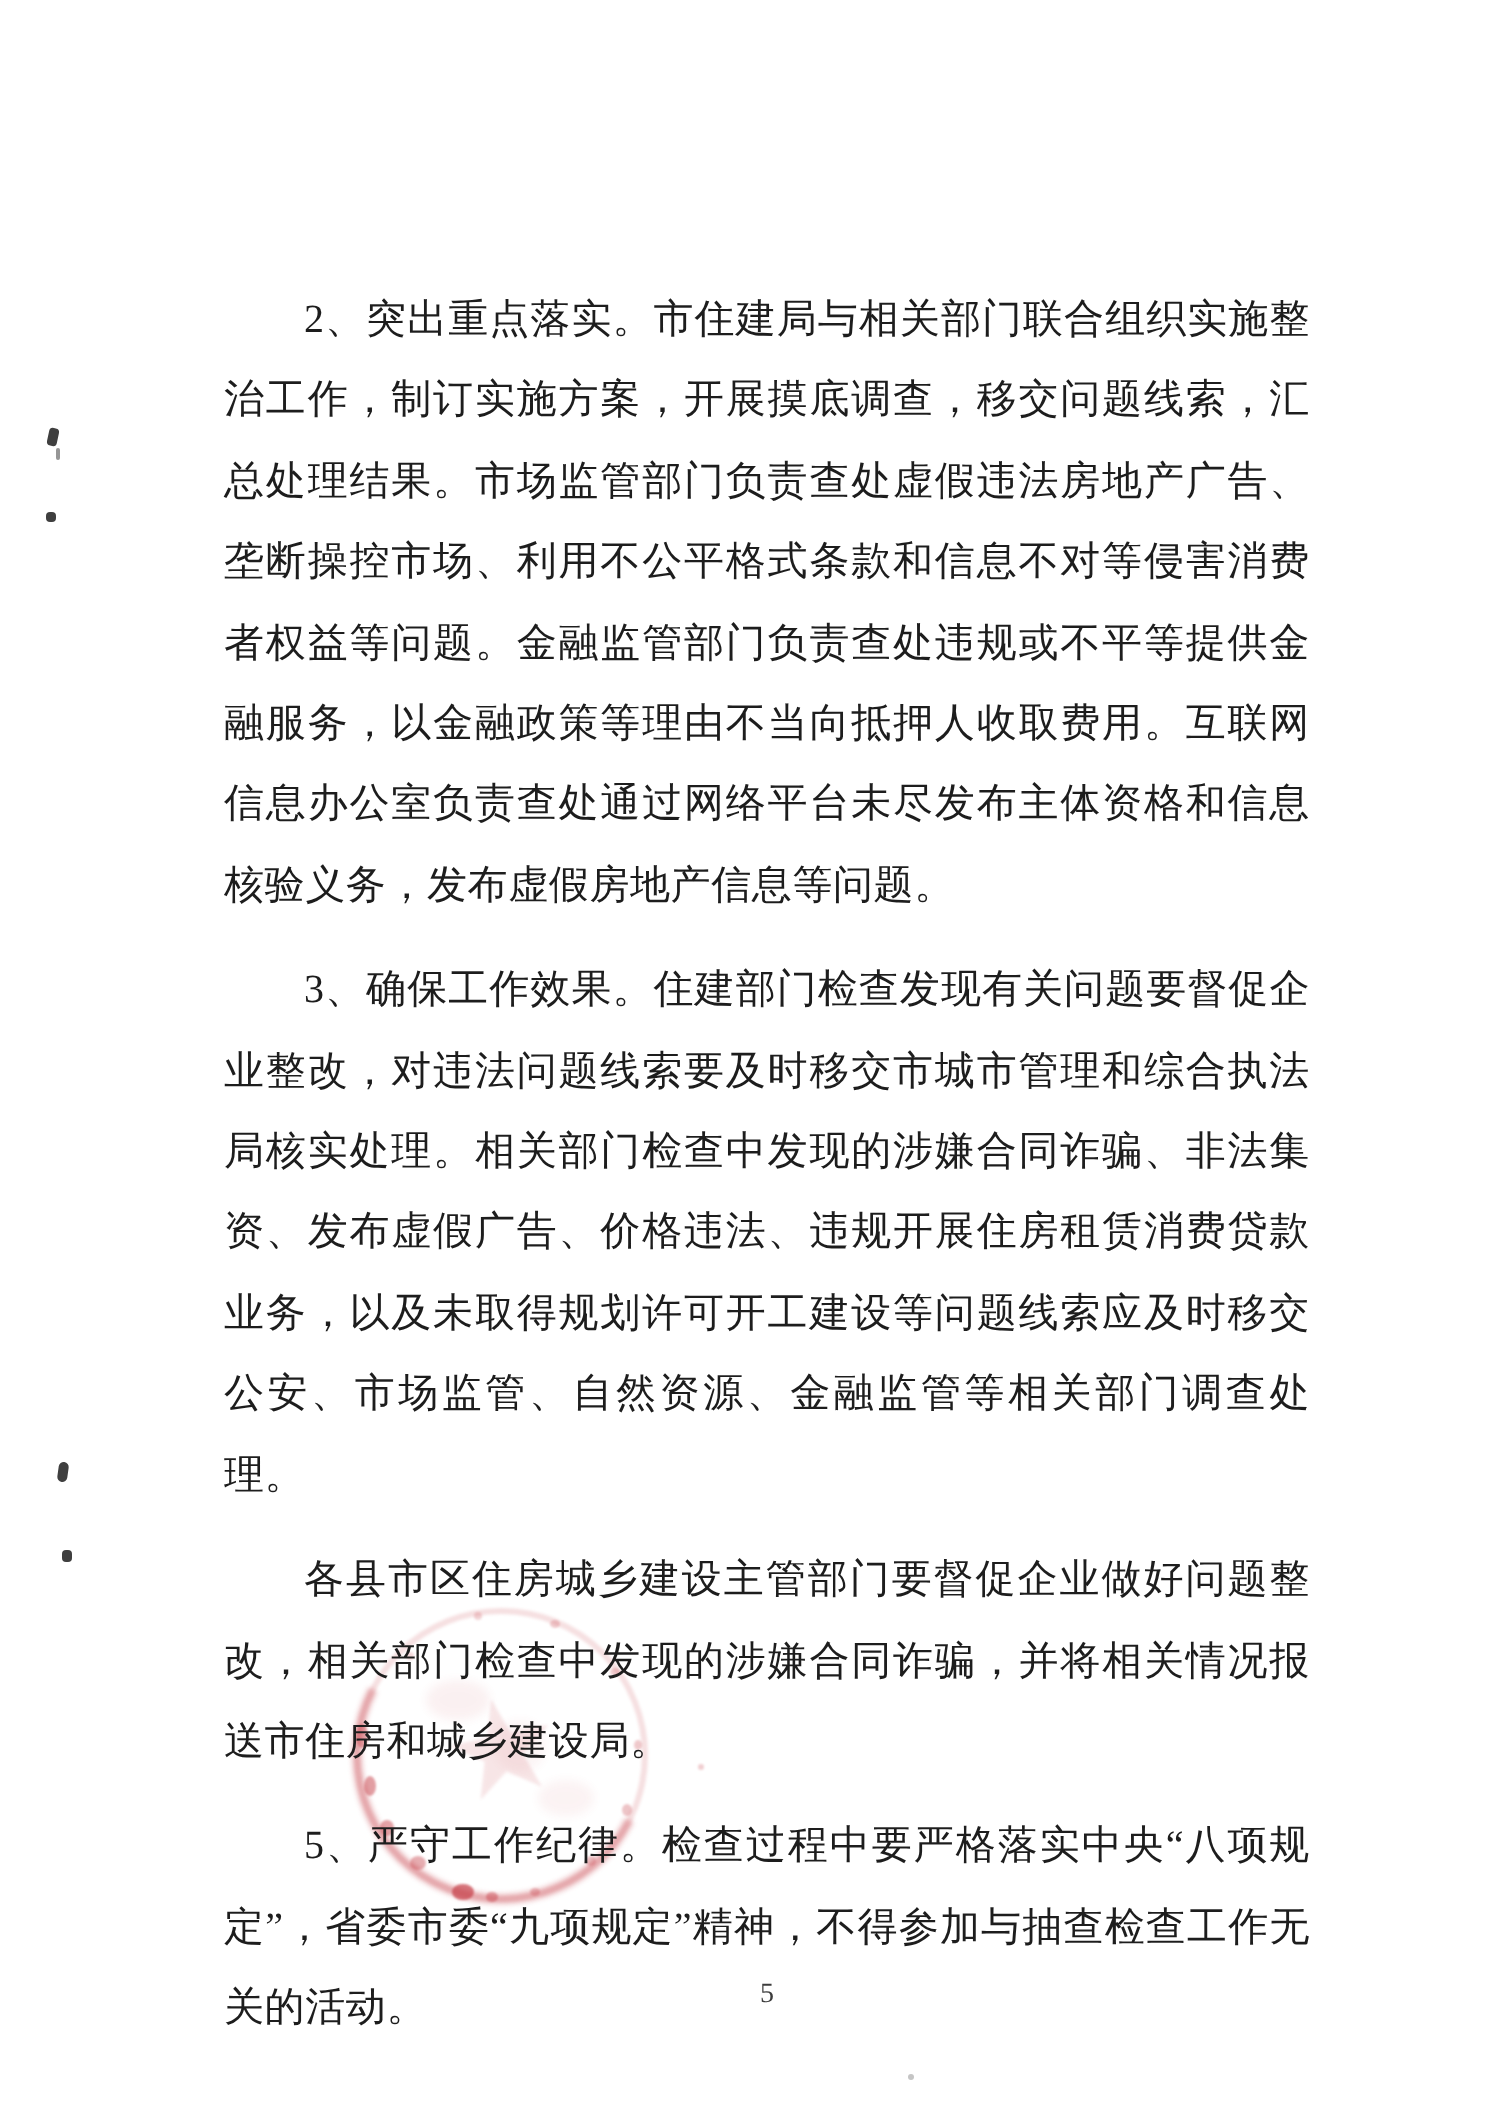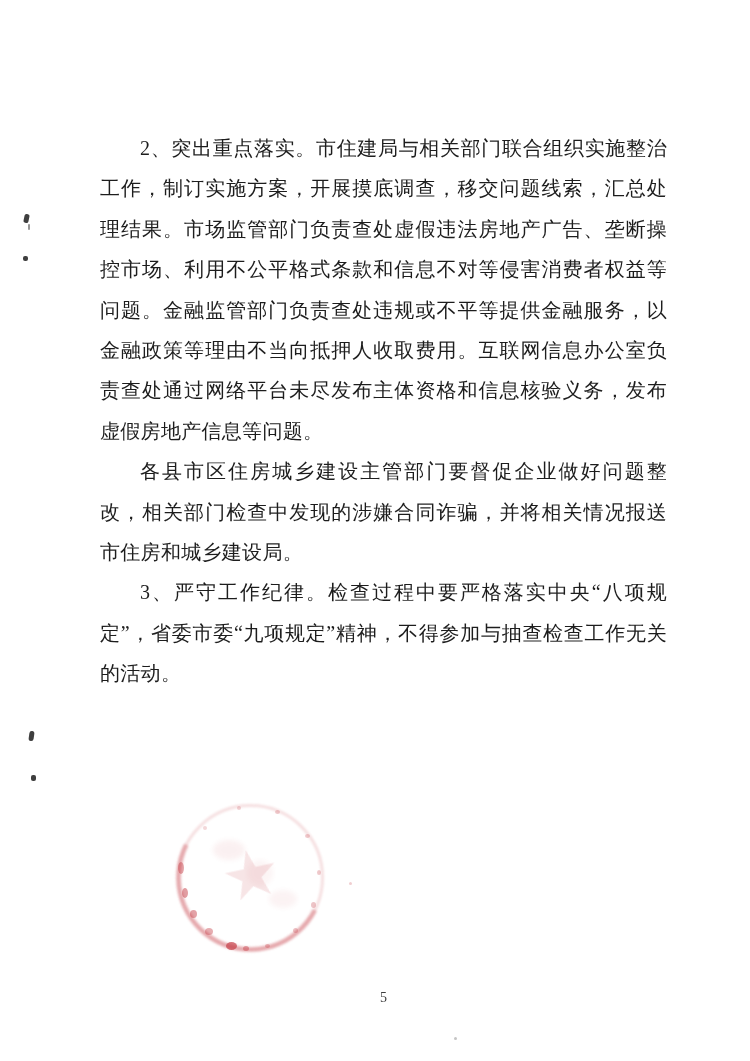--- a/index.html
+++ b/index.html
@@ -21,21 +21,21 @@
     top: 128px;
     width: 567px;
     color: #1d1d1d;
     font-size: 20px;
     line-height: 40.4px;
     text-align: justify;
     text-justify: inter-character;
     letter-spacing: 0.3px;
   }
   .para {
-    margin: 0;
+    margin: 12px;
     text-indent: 2em;
   }
   .page-number {
     position: absolute;
     left: 100px;
     top: 990px;
     width: 567px;
     text-align: center;
     font-size: 14px;
     color: #3c3c3c;
@@ -123,22 +123,23 @@
     <div class="blotch" style="left:26px; top:22px;  width:4px;  height:4px;  opacity:.2;"></div>
     <div class="blotch" style="left:172px;top:78px;  width:3px;  height:3px;  opacity:.25;"></div>
 
     <div class="smudge" style="left:36px; top:36px; width:32px; height:20px; opacity:.07;"></div>
     <div class="smudge" style="left:92px; top:86px; width:28px; height:18px; opacity:.06;"></div>
     <div class="smudge" style="left:70px; top:56px; width:26px; height:26px; opacity:.05;"></div>
   </div>
 
   <div class="content">
     <p class="para">2、突出重点落实。市住建局与相关部门联合组织实施整治工作，制订实施方案，开展摸底调查，移交问题线索，汇总处理结果。市场监管部门负责查处虚假违法房地产广告、垄断操控市场、利用不公平格式条款和信息不对等侵害消费者权益等问题。金融监管部门负责查处违规或不平等提供金融服务，以金融政策等理由不当向抵押人收取费用。互联网信息办公室负责查处通过网络平台未尽发布主体资格和信息核验义务，发布虚假房地产信息等问题。</p>
+    <p class="para">3、确保工作效果。住建部门检查发现有关问题要督促企业整改，对违法问题线索要及时移交市城市管理和综合执法局核实处理。相关部门检查中发现的涉嫌合同诈骗、非法集资、发布虚假广告、价格违法、违规开展住房租赁消费贷款业务，以及未取得规划许可开工建设等问题线索应及时移交公安、市场监管、自然资源、金融监管等相关部门调查处理。</p>
     <p class="para">各县市区住房城乡建设主管部门要督促企业做好问题整改，相关部门检查中发现的涉嫌合同诈骗，并将相关情况报送市住房和城乡建设局。</p>
-    <p class="para">3、严守工作纪律。检查过程中要严格落实中央“八项规定”，省委市委“九项规定”精神，不得参加与抽查检查工作无关的活动。</p>
+    <p class="para">5、严守工作纪律。检查过程中要严格落实中央“八项规定”，省委市委“九项规定”精神，不得参加与抽查检查工作无关的活动。</p>
   </div>
 
   <div class="page-number">5</div>
 
   <div class="speck" style="left:24px; top:214px; width:5px; height:9px;  transform:rotate(12deg);"></div>
   <div class="speck" style="left:28px; top:224px; width:2px; height:6px;  opacity:.55;"></div>
   <div class="speck" style="left:23px; top:256px; width:5px; height:5px;"></div>
   <div class="speck" style="left:29px; top:731px; width:5px; height:10px; border-radius:3px; transform:rotate(8deg);"></div>
   <div class="speck" style="left:31px; top:775px; width:5px; height:6px;"></div>
   <div class="speck" style="left:454px;top:1037px;width:3px; height:3px;  opacity:.3;"></div>

